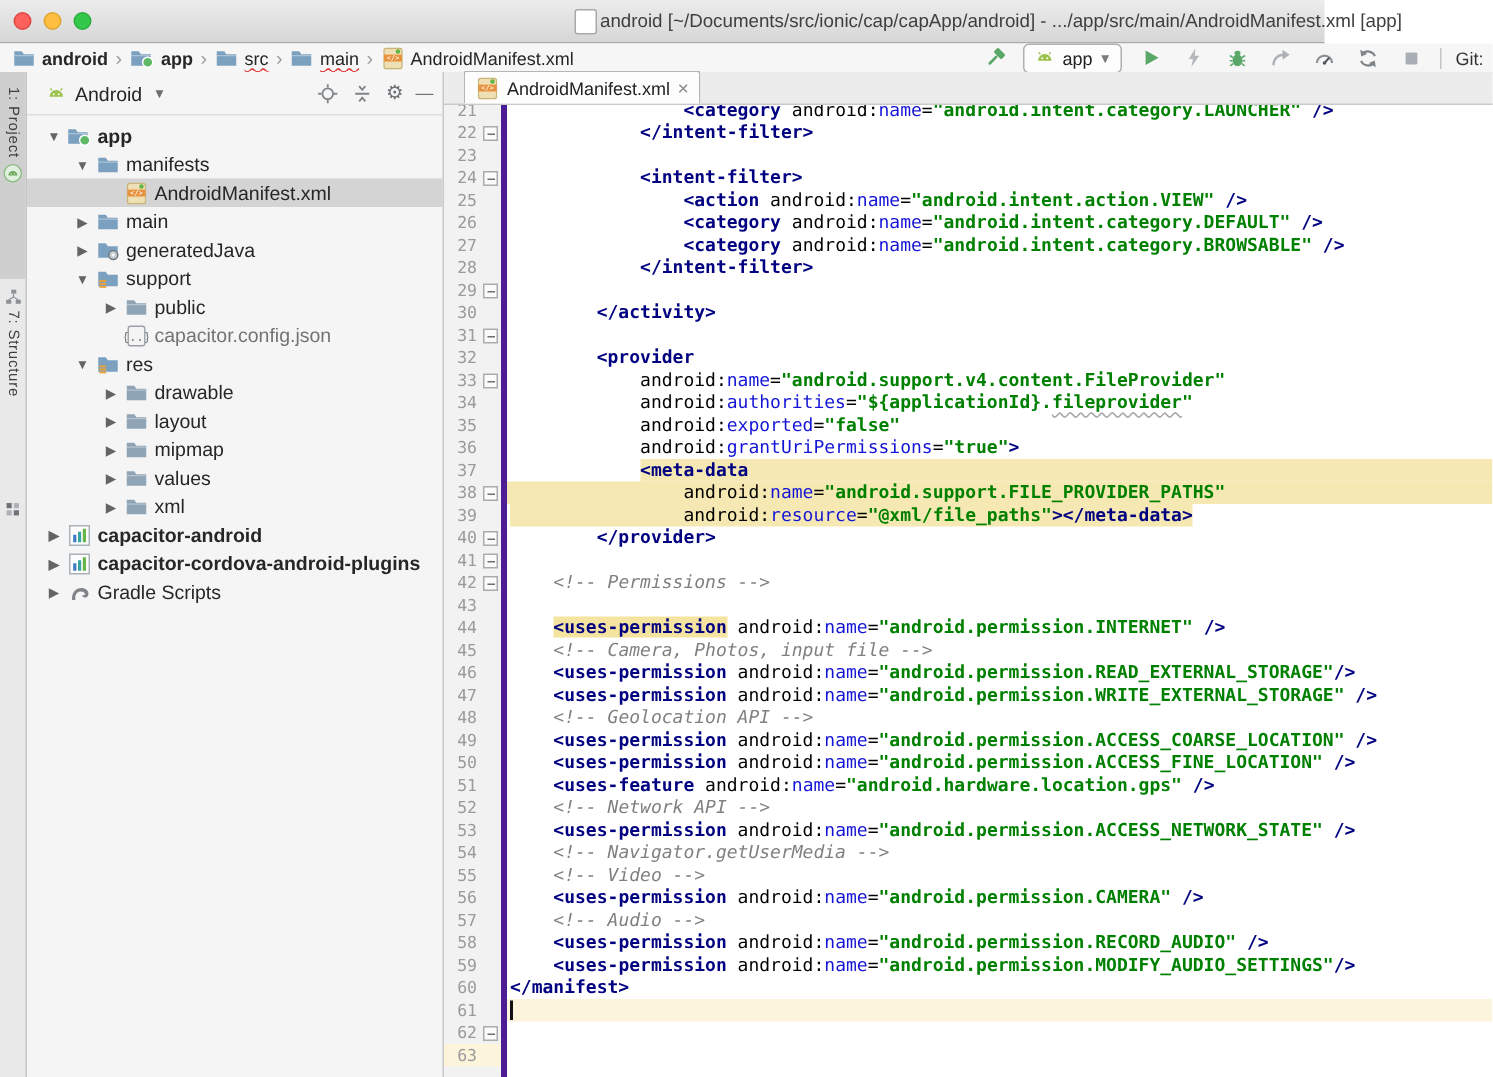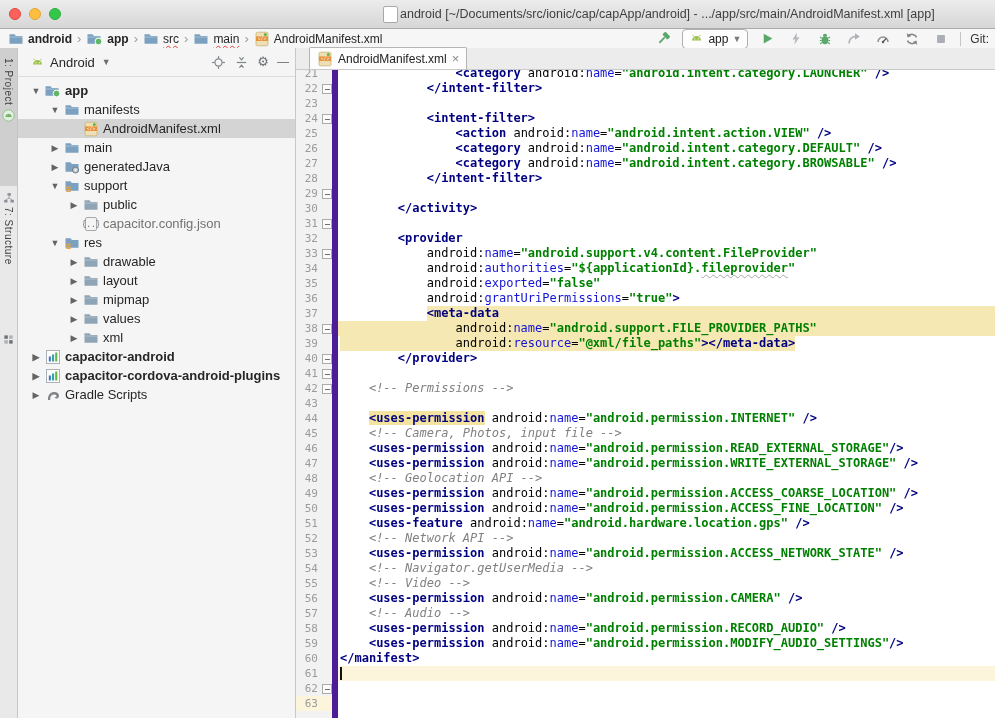--- a/index.html
+++ b/index.html
@@ -1,20 +1,20 @@
 <!DOCTYPE html>
 <html><head>
 <meta charset="utf-8">
 <style>
   html,body{margin:0;padding:0;}
   body{width:995px;height:718px;overflow:hidden;background:#fff;
        font-family:"Liberation Sans",sans-serif;-webkit-font-smoothing:antialiased;position:relative;}
   .ni{user-select:none;}
   
-  #titlebar{position:absolute;left:0;top:0;width:995px;height:28px;
+  #titlebar{position:absolute;left:0;top:0;width:883px;height:28px;
     background:linear-gradient(#ECECEC,#D6D6D6);border-bottom:1px solid #ABABAB;}
   .tl{position:absolute;top:8px;width:12px;height:12px;border-radius:50%;}
   #tl-close{left:9px;background:#FC615D;border:1px solid #E14640;box-sizing:border-box;}
   #tl-min{left:29px;background:#FDBE41;border:1px solid #E0A630;box-sizing:border-box;}
   #tl-max{left:49px;background:#34C84A;border:1px solid #2BAD3E;box-sizing:border-box;}
   #title-text{position:absolute;left:400px;top:7px;font-size:12.5px;color:#3F3F3F;white-space:nowrap;}
   #title-doc-icon{position:absolute;left:383px;top:6px;width:13px;height:15px;background:#fff;
      border:1px solid #A9A9A9;border-radius:2px;}
   
   #navbar{position:absolute;left:0;top:29px;width:995px;height:19px;background:#F6F6F6;
@@ -54,21 +54,21 @@
   .tw-arrow{width:16px;text-align:center;color:#646464;font-size:9px;flex:none;}
   .tree-row .icon{width:17px;flex:none;margin-right:4px;}
   
   #editor{position:absolute;left:296px;top:48px;width:699px;height:670px;background:#fff;}
   #tabbar{position:absolute;left:0;top:0;right:0;height:22px;background:#ECECEC;
      border-bottom:1px solid #C9C9C9;display:flex;align-items:flex-end;box-sizing:border-box;}
   #tab-active{margin-left:13px;height:21px;background:#FDFDFD;border:1px solid #B5B5B5;border-bottom:none;
      display:flex;align-items:center;gap:5px;padding:0 7px;font-size:12px;color:#222;border-radius:2px 2px 0 0;}
   #tab-close{color:#8A8A8A;font-size:13px;line-height:10px;}
   #editor-body{position:absolute;left:0;top:22px;right:0;bottom:0;overflow:hidden;}
-  #gutter{position:absolute;left:0;top:0;bottom:0;width:42px;background:#F2F2F2;border-right:6px solid #4c1d95;overflow:hidden;box-sizing:border-box;}
+  #gutter{position:absolute;left:0;top:0;bottom:0;width:42px;background:#F2F2F2;border-right:4px solid #4c1d95;overflow:hidden;box-sizing:border-box;}
   #gutter-rows{margin-top:-4px;}
   .g-row{height:15px;display:flex;align-items:center;}
   .g-row.g-cur{background:#FCF5DC;}
   .lnum{width:22px;text-align:right;font:11px/15px "DejaVu Sans Mono",monospace;color:#9B9B9B;flex:none;}
   .fcol{width:18px;display:flex;justify-content:center;align-items:center;flex:none;}
   .fold{width:8px;height:8px;border:1px solid #ABABAB;background:#FBFBFB;position:relative;box-sizing:content-box;}
   .fold::after{content:"";position:absolute;left:2px;top:4px;width:5px;height:1px;background:#6E6E6E;}
   #code{position:absolute;left:42px;top:0;right:0;bottom:0;overflow:hidden;}
   #code-rows{margin-top:-4px;}
   .c-row{height:15px;display:flex;position:relative;font:12px/15px "DejaVu Sans Mono",monospace;color:#000;}

